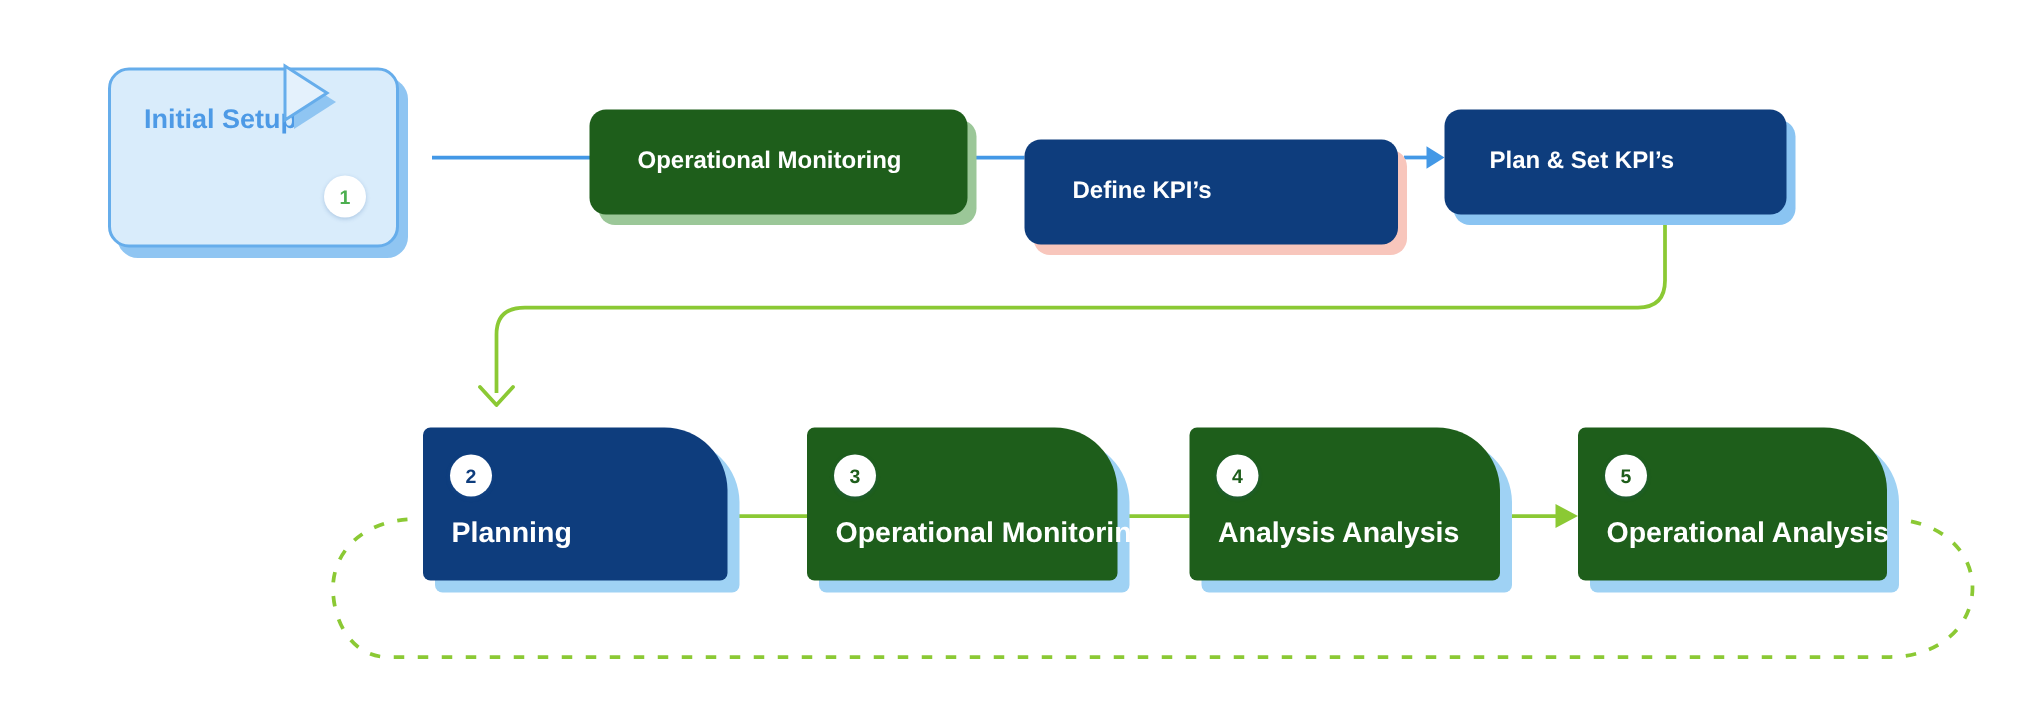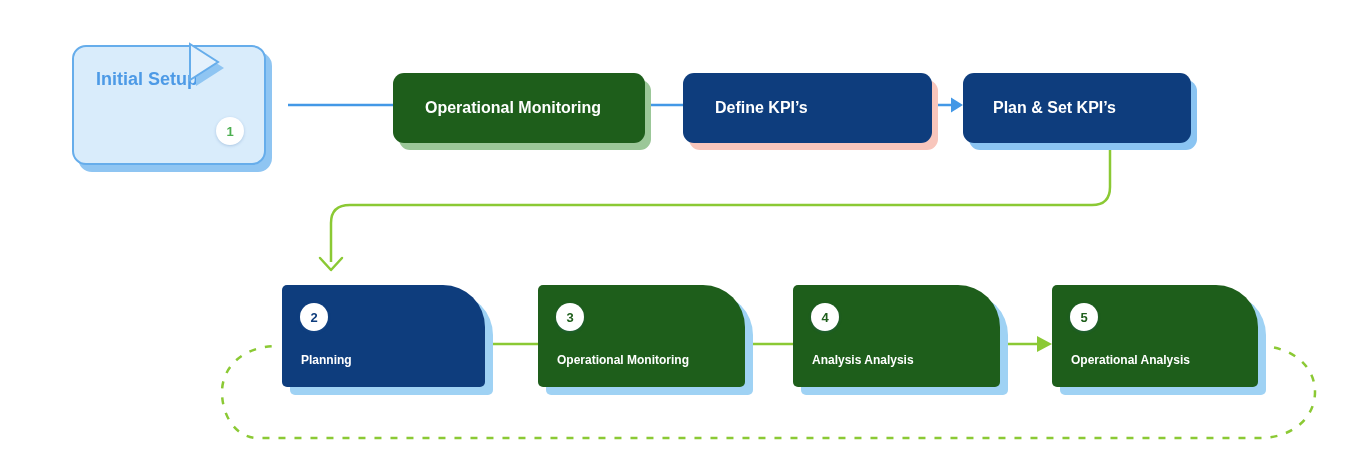--- a/index.html
+++ b/index.html
@@ -29,33 +29,34 @@
     top:73px;height:70px;border-radius:11px;display:flex;align-items:center;
     color:#ffffff;font-size:16px;font-weight:bold;line-height:1.25;
   }
   .op-mon-top{
     left:393px;width:252px;background:#1e5e1b;box-shadow:6px 7px 0 #9bc798;
     padding-left:32px;padding-right:40px;
   }
   .define-kpis{
     left:683px;width:249px;background:#0e3d7d;box-shadow:6px 7px 0 #f8c6bc;
     padding-left:32px;
+    margin-top:20px;
   }
   .plan-set-kpis{
     left:963px;width:228px;background:#0e3d7d;box-shadow:6px 7px 0 #8ac4f2;
     padding-left:30px;
   }
   
   .stage{
     top:285px;height:102px;border-radius:5px 42px 5px 5px;
     box-shadow:8px 8px 0 #9fd2f4;color:#fff;
   }
   .stage .badge{left:18px;top:18px;}
   .stage .stage-label{
-    position:absolute;left:19px;bottom:20px;font-size:12px;font-weight:bold;white-space:nowrap;
+    position:absolute;left:19px;bottom:20px;font-size:19px;font-weight:bold;white-space:nowrap;
   }
   .stage-planning{left:282px;width:203px;background:#0e3d7d;}
   .stage-planning .badge{color:#0e3d7d;}
   .stage-green{background:#1e5e1b;}
   .stage-green .badge{color:#1e5e1b;}
   .stage-op-mon{left:538px;width:207px;}
   .stage-strategic{left:793px;width:207px;}
   .stage-op-analysis{left:1052px;width:206px;}
 </style>
 </head>

